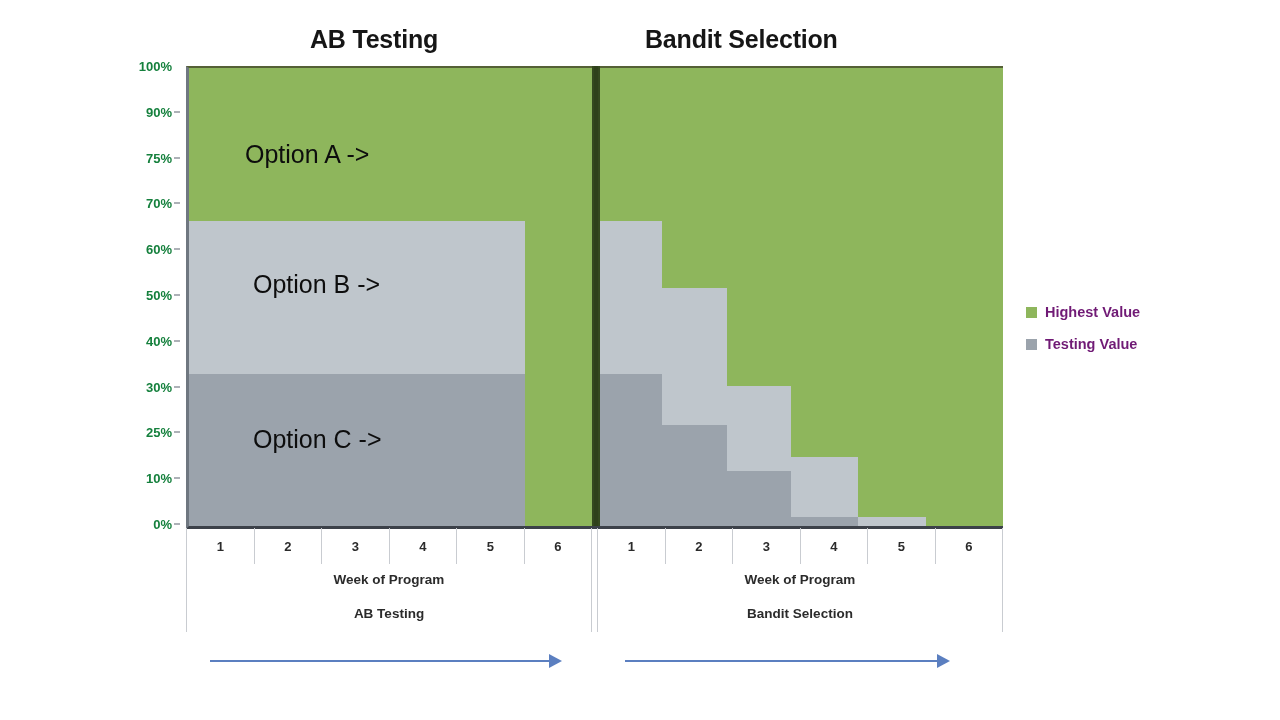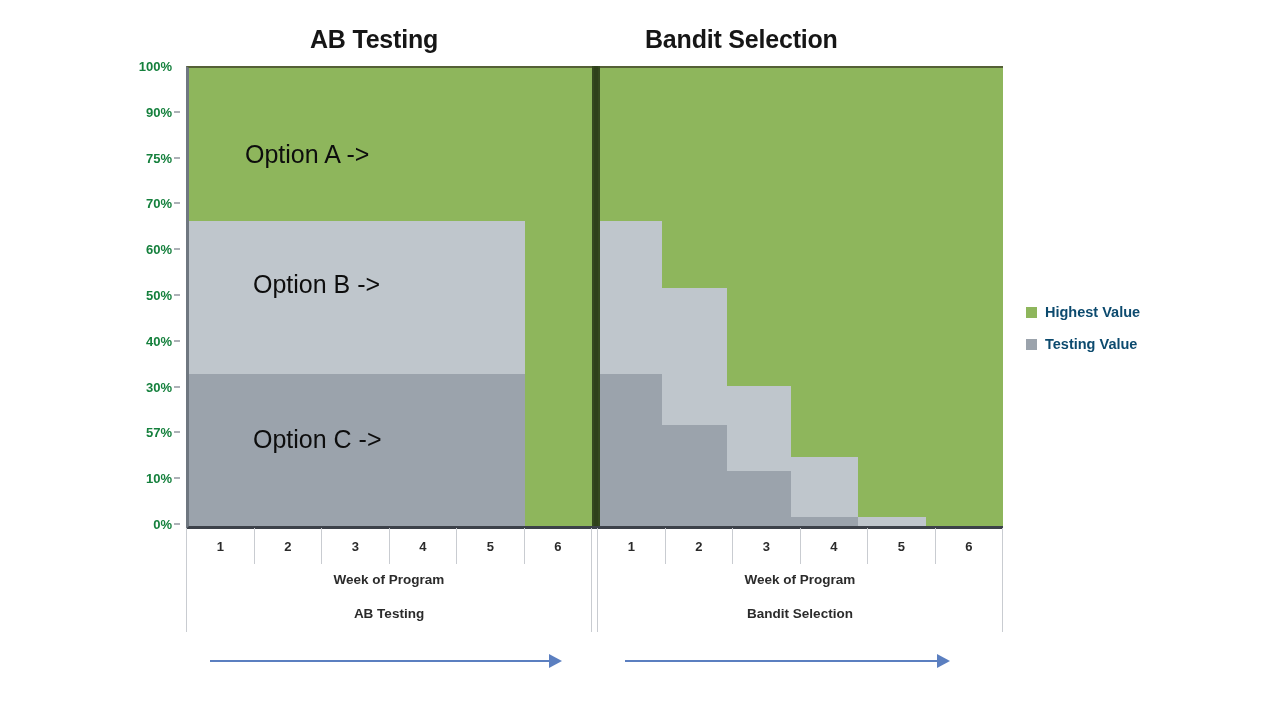--- a/index.html
+++ b/index.html
@@ -201,21 +201,21 @@
   }
   .legend-swatch {
     width: 11px;
     height: 11px;
     margin-right: 8px;
     flex: 0 0 auto;
   }
   .legend-text {
     font-size: 14.5px;
     font-weight: 600;
-    color: #0c4a6e;
+    color: #701a75;
     white-space: nowrap;
   }
 </style>
 </head>
 <body>
 
 <div class="panel-title" id="title-ab">AB Testing</div>
 <div class="panel-title" id="title-bandit">Bandit Selection</div>
 
 <div class="yaxis" id="y-axis">
@@ -227,21 +227,21 @@
     <div class="ytick" style="top: 143.4px;">70%</div>
     <div class="ytick-mark" style="top: 143.4px;"></div>
     <div class="ytick" style="top: 189.2px;">60%</div>
     <div class="ytick-mark" style="top: 189.2px;"></div>
     <div class="ytick" style="top: 235px; text-align: right;">50%</div>
     <div class="ytick-mark" style="top: 235px;"></div>
     <div class="ytick" style="top: 280.8px;">40%</div>
     <div class="ytick-mark" style="top: 280.8px;"></div>
     <div class="ytick" style="top: 326.6px;">30%</div>
     <div class="ytick-mark" style="top: 326.6px;"></div>
-    <div class="ytick" style="top: 372.4px;">57%</div>
+    <div class="ytick" style="top: 372.4px;">25%</div>
     <div class="ytick-mark" style="top: 372.4px;"></div>
     <div class="ytick" style="top: 418.2px;">10%</div>
     <div class="ytick-mark" style="top: 418.2px;"></div>
     <div class="ytick" style="top: 464px;">0%</div>
     <div class="ytick-mark" style="top: 464px;"></div>
   </div>
 
 <div class="plot-frame">
   <div class="panel" id="panel-ab">
       <div class="seg" style="left: 0%; width: 83.3%; bottom: 0%; height: 33.3%; background: rgb(155, 163, 172);"></div>

